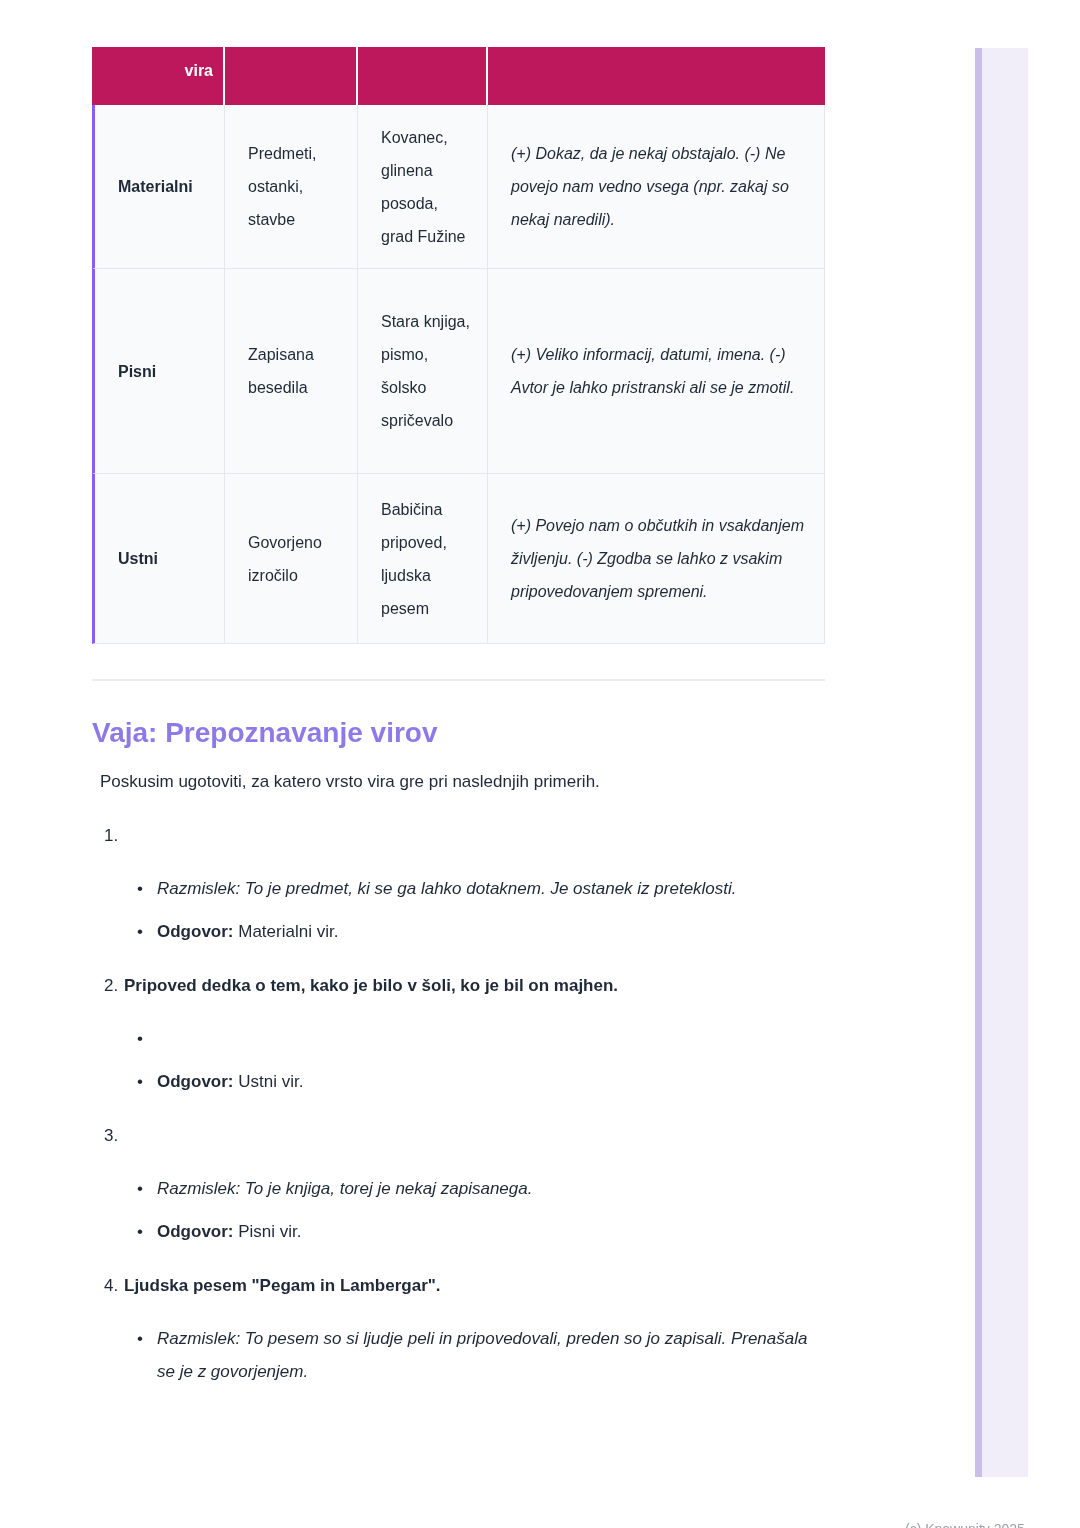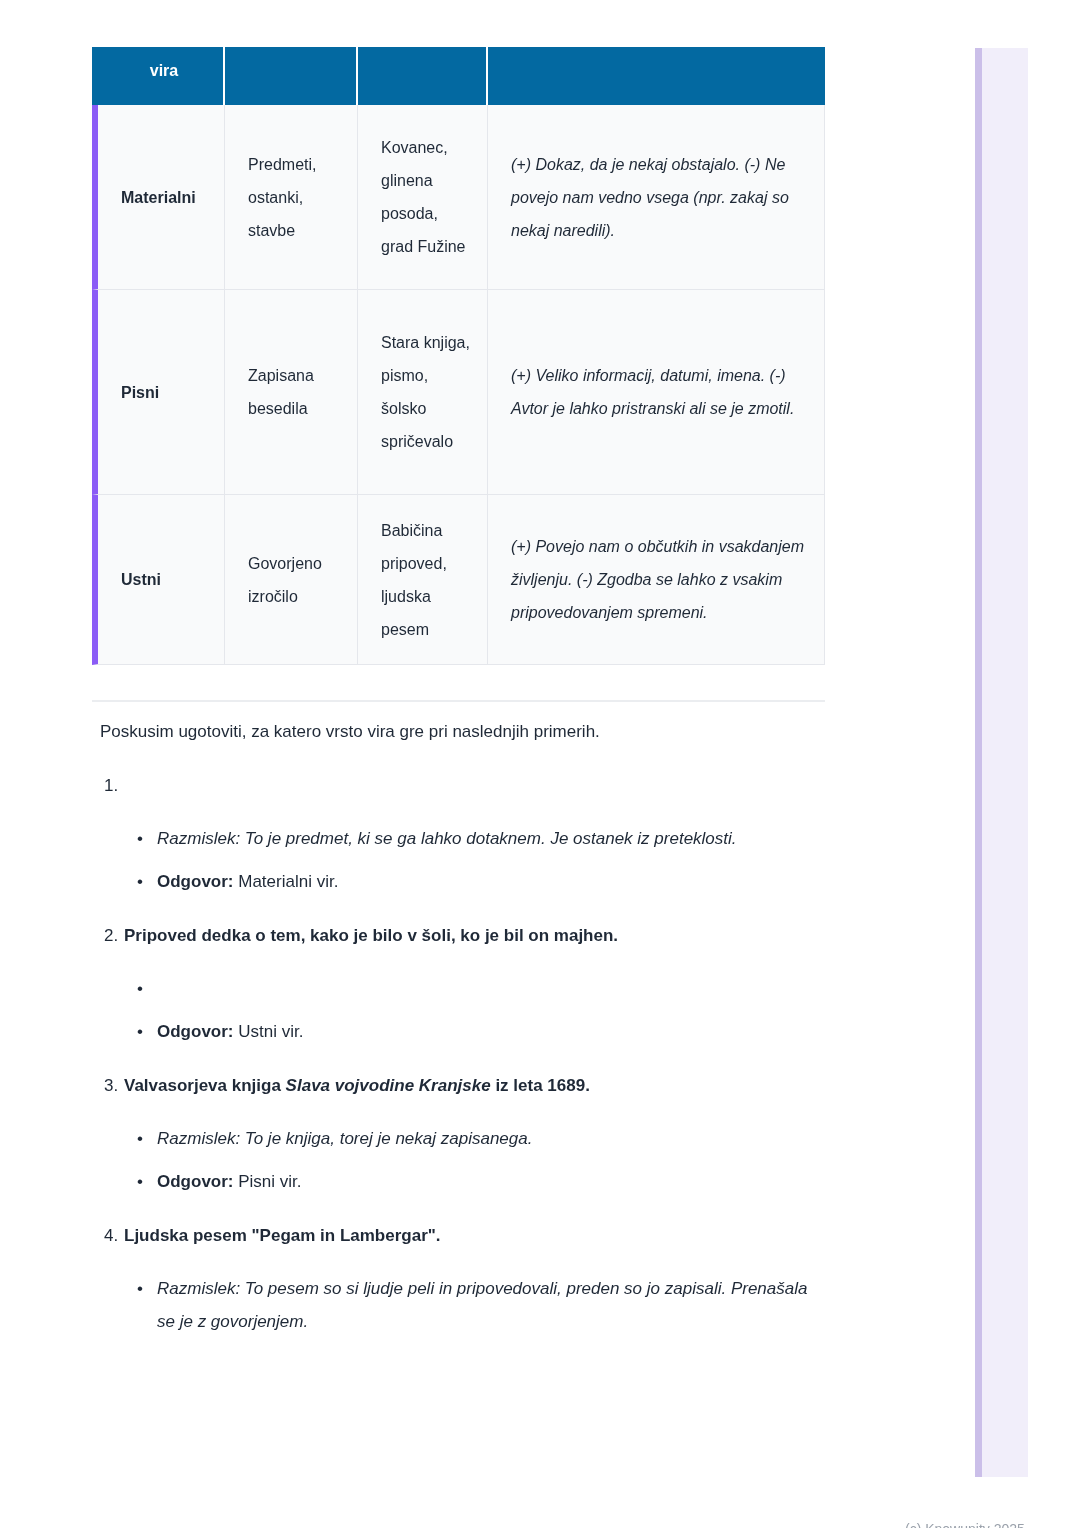--- a/index.html
+++ b/index.html
@@ -33,47 +33,47 @@
   }
 
   
   table.sources-table {
     border-collapse: separate;
     border-spacing: 0;
     table-layout: fixed;
     width: 733px;
   }
   table.sources-table th {
-    background: #0369a1;
+    background: #be185d;
     color: #ffffff;
     font-size: 16px;
     font-weight: bold;
-    text-align: center;
+    text-align: right;
     height: 58px;
     vertical-align: middle;
     padding: 0 10px 10px 23px;
     border-right: 2px solid #ffffff;
   }
   table.sources-table th:last-child { border-right: none; }
   table.sources-table td {
     background: #f9fafb;
     border-right: 1px solid #e5e7ec;
     border-bottom: 1px solid #e5e7ec;
     vertical-align: middle;
     font-size: 16px;
     line-height: 33px;
     color: #1f2937;
     padding: 14px 16px 14px 23px;
   }
   table.sources-table td:first-child {
-    border-left: 6px solid #8b5cf6;
+    border-left: 3px solid #8b5cf6;
     font-weight: bold;
   }
   table.sources-table td.c-eval { padding-right: 12px; font-style: italic; }
-  tr.r1 td { height: 185px; }
+  tr.r1 td { height: 164px; }
   tr.r2 td { height: 205px; }
   tr.r3 td { height: 170px; }
 
   
   .divider {
     margin-top: 35px;
     height: 0;
     border-top: 2px solid #ebedf0;
   }
   .heading {
@@ -160,20 +160,21 @@
           <td class="c-type">Ustni</td>
           <td class="c-desc">Govorjeno izročilo</td>
           <td class="c-ex">Babičina pripoved, ljudska pesem</td>
           <td class="c-eval">(+) Povejo nam o občutkih in vsakdanjem življenju. (-) Zgodba se lahko z vsakim pripovedovanjem spremeni.</td>
         </tr>
       </tbody>
     </table>
 
     <div class="divider"></div>
 
+    <h2 class="heading">Vaja: Prepoznavanje virov</h2>
 
     <p class="intro">Poskusim ugotoviti, za katero vrsto vira gre pri naslednjih primerih.</p>
 
     <div class="list">
 
       <div class="item">
         <div class="item-head">
           <span class="num">1.</span>
         </div>
         <div class="bullets">
@@ -200,21 +201,20 @@
           <div class="bullet">
             <span class="dot">•</span>
             <span class="b-text"><b>Odgovor:</b><span> Ustni vir.</span></span>
           </div>
         </div>
       </div>
 
       <div class="item">
         <div class="item-head">
           <span class="num">3.</span>
-          <span class="item-title"><span>Valvasorjeva knjiga </span><span class="t-italic">Slava vojvodine Kranjske</span><span> iz leta 1689.</span></span>
         </div>
         <div class="bullets">
           <div class="bullet">
             <span class="dot">•</span>
             <span class="b-text italic">Razmislek: To je knjiga, torej je nekaj zapisanega.</span>
           </div>
           <div class="bullet">
             <span class="dot">•</span>
             <span class="b-text"><b>Odgovor:</b><span> Pisni vir.</span></span>
           </div>

